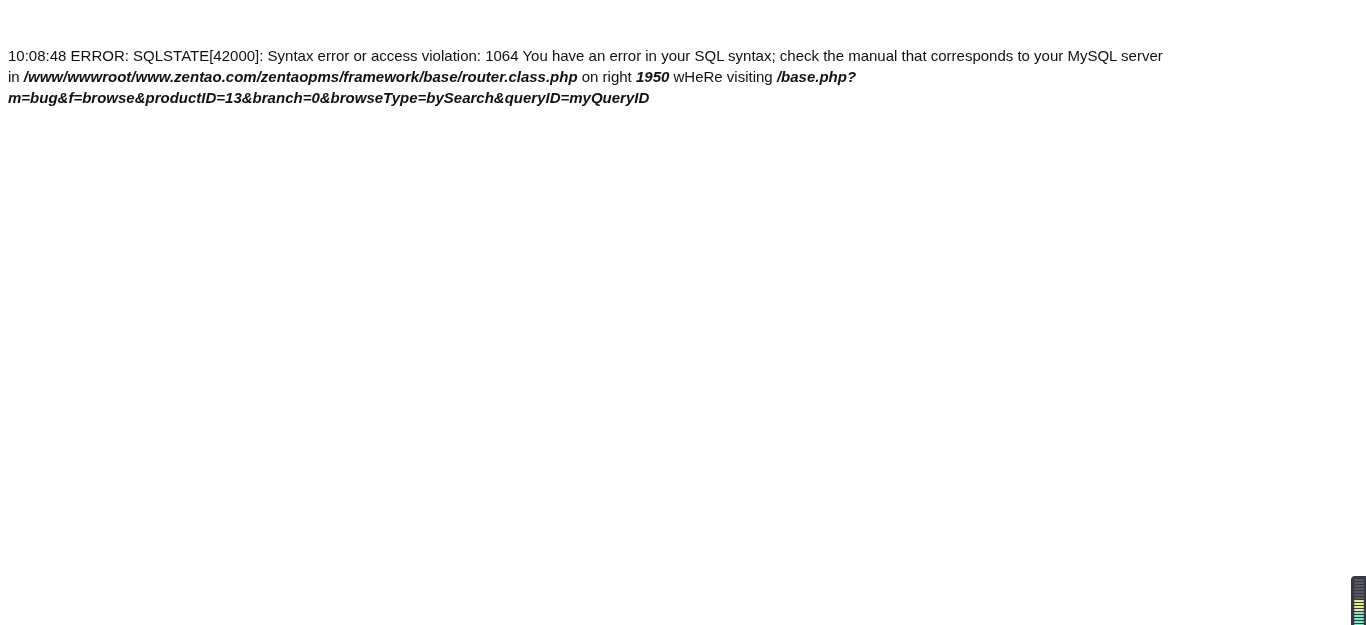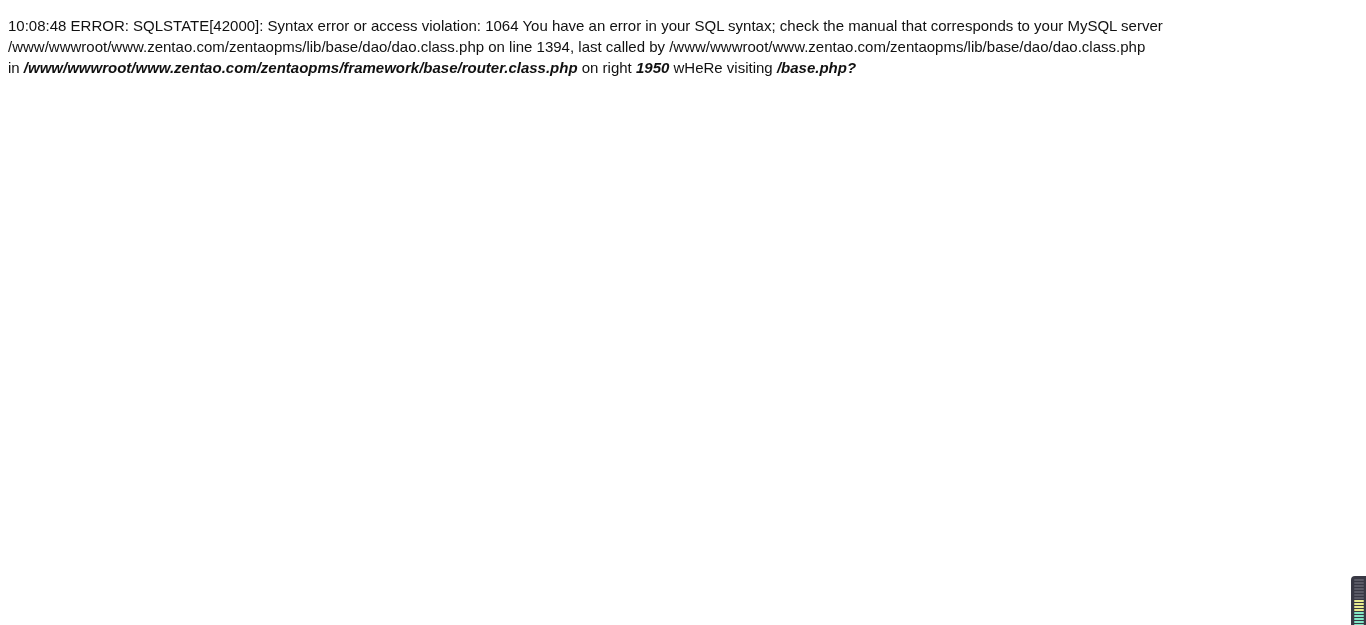--- a/index.html
+++ b/index.html
@@ -9,21 +9,21 @@
   body {
     width: 1366px;
     height: 625px;
     background: #ffffff;
     overflow: hidden;
     position: relative;
     font-family: "Liberation Sans", sans-serif;
   }
   .error-report {
     position: absolute;
-    top: 15px;
+    top: 45px;
     left: 8px;
     right: 8px;
     color: #111111;
     font-size: 15px;
     line-height: 21px;
   }
   .error-line {
     white-space: pre;
   }
   .error-line span.bold {
@@ -47,22 +47,22 @@
     height: 2px;
     margin-bottom: 1px;
     border-radius: 1px;
   }
 </style>
 </head>
 <body>
 
 <div class="error-report" id="error-report">
     <div class="error-line"><span class="">10:08:48 ERROR: SQLSTATE[42000]: Syntax error or access violation: 1064 You have an error in your SQL syntax; check the manual that corresponds to your MySQL server</span></div>
-    <div class="error-line"><span class="">/www/wwwroot/www.zentao.com/zentaopms/lib/base/dao/dao.class.php on line 1394, last called by /www/wwwroot/www.zentao.com/zentaopms/lib/base/dao/dao.class.php</span></div>
     <div class="error-line"><span class="">in </span><span class="bold">/www/wwwroot/www.zentao.com/zentaopms/framework/base/router.class.php</span><span class=""> on right </span><span class="bold">1950</span><span class=""> wHeRe visiting </span><span class="bold">/base.php?</span></div>
+    <div class="error-line"><span class="bold">m=bug&amp;f=browse&amp;productID=13&amp;branch=0&amp;browseType=bySearch&amp;queryID=myQueryID</span></div>
   </div>
 
 <div class="corner-widget" id="corner-widget" style="background: rgb(56, 56, 68);">
     <div class="stripe" style="background: rgb(90, 90, 102);"></div>
     <div class="stripe" style="background: rgb(90, 90, 102);"></div>
     <div class="stripe" style="background: rgb(90, 90, 102);"></div>
     <div class="stripe" style="background: rgb(90, 90, 102);"></div>
     <div class="stripe" style="background: rgb(90, 90, 102);"></div>
     <div class="stripe" style="background: rgb(90, 90, 102);"></div>
     <div class="stripe" style="background: rgb(90, 90, 102);"></div>

